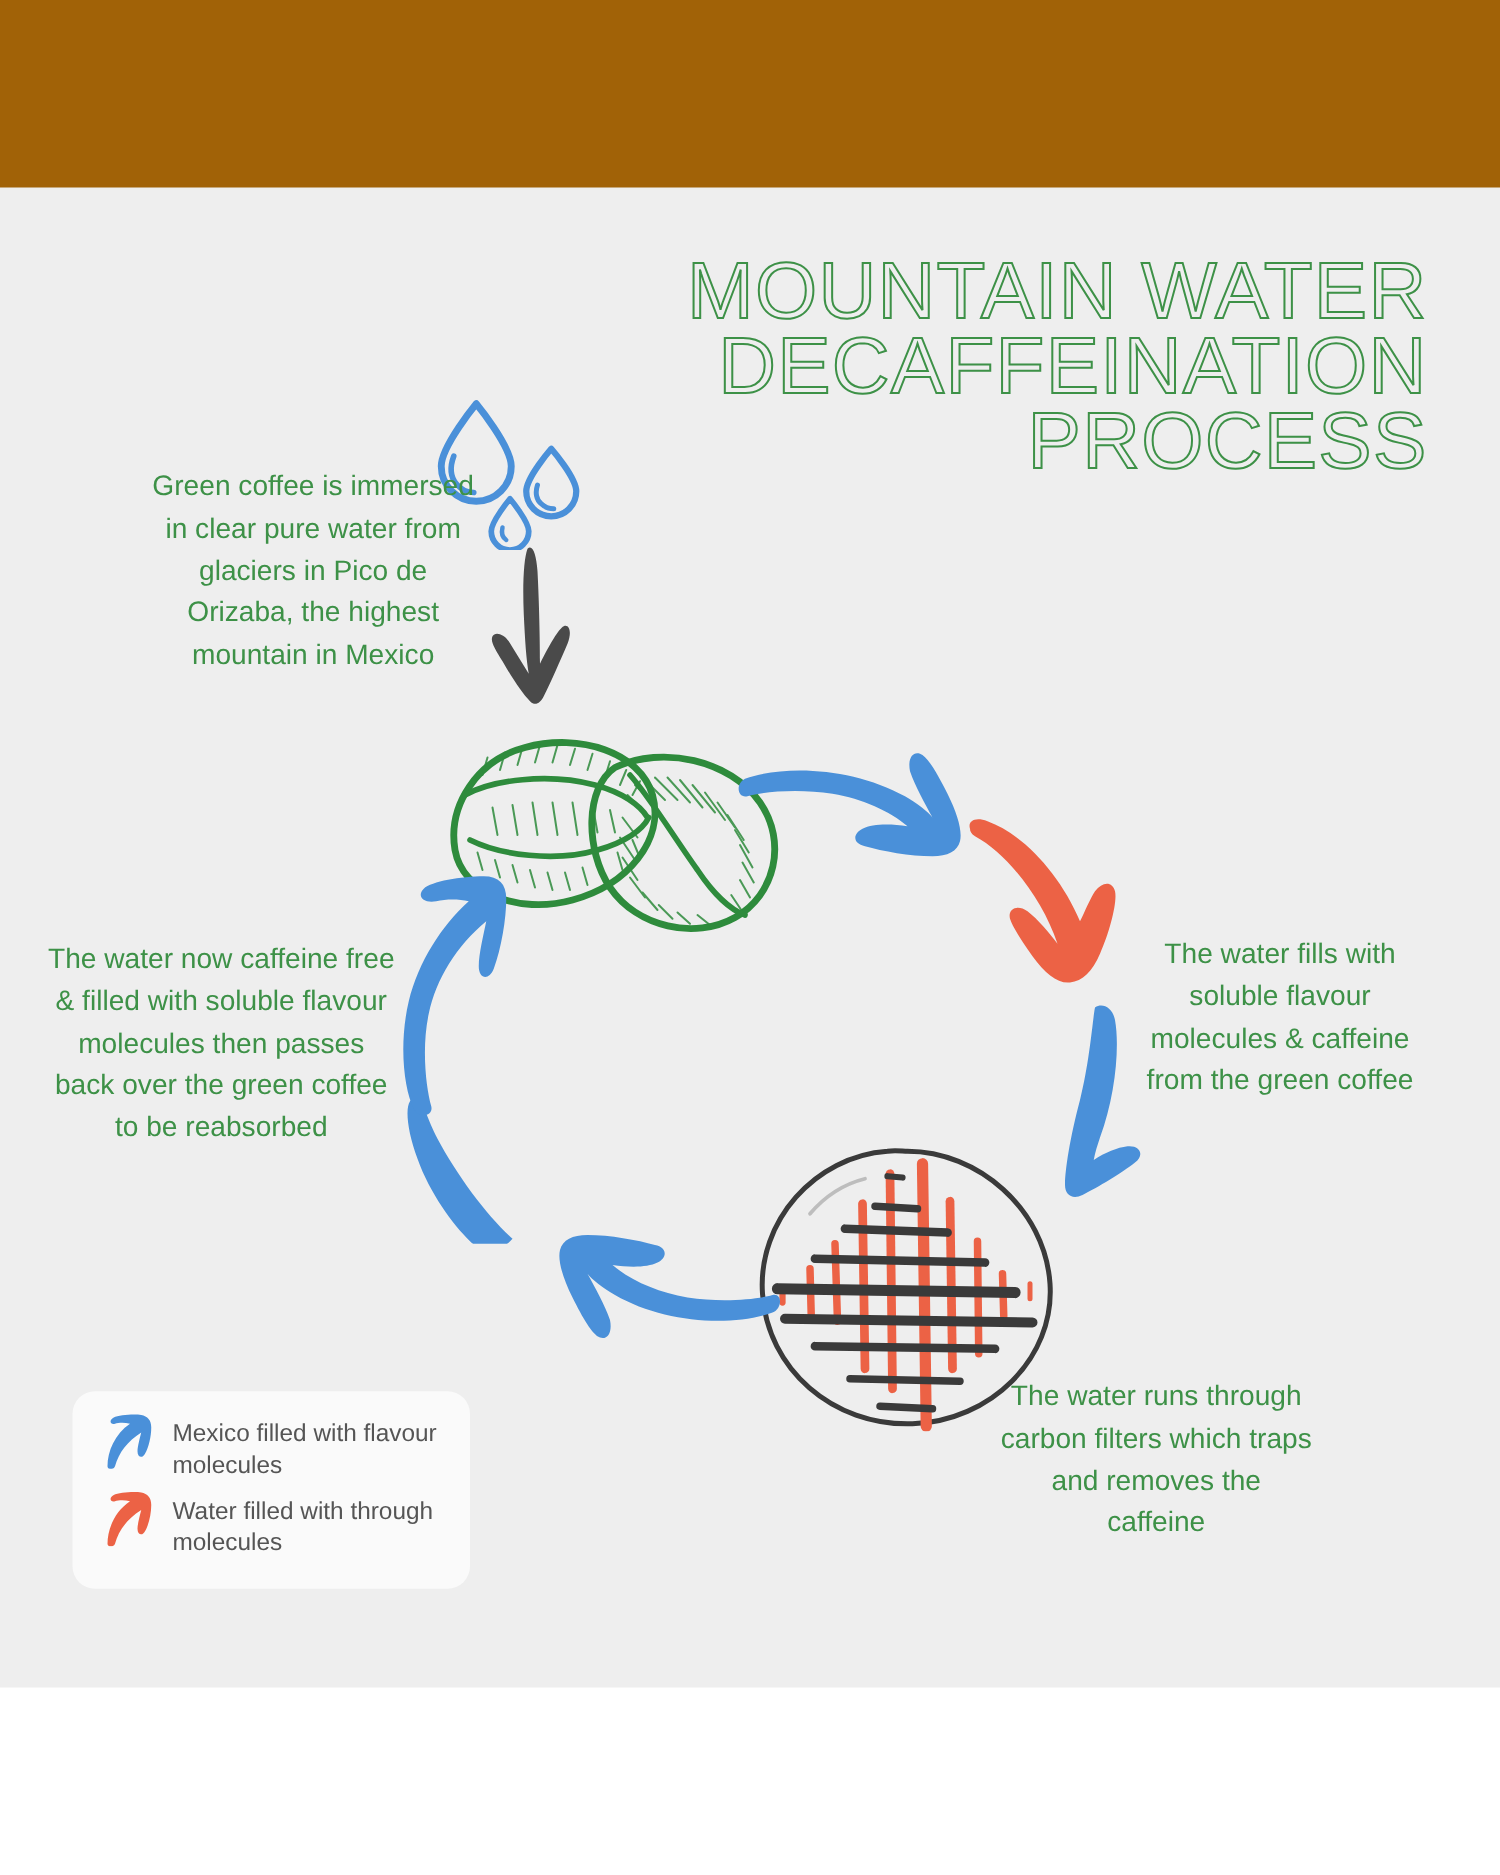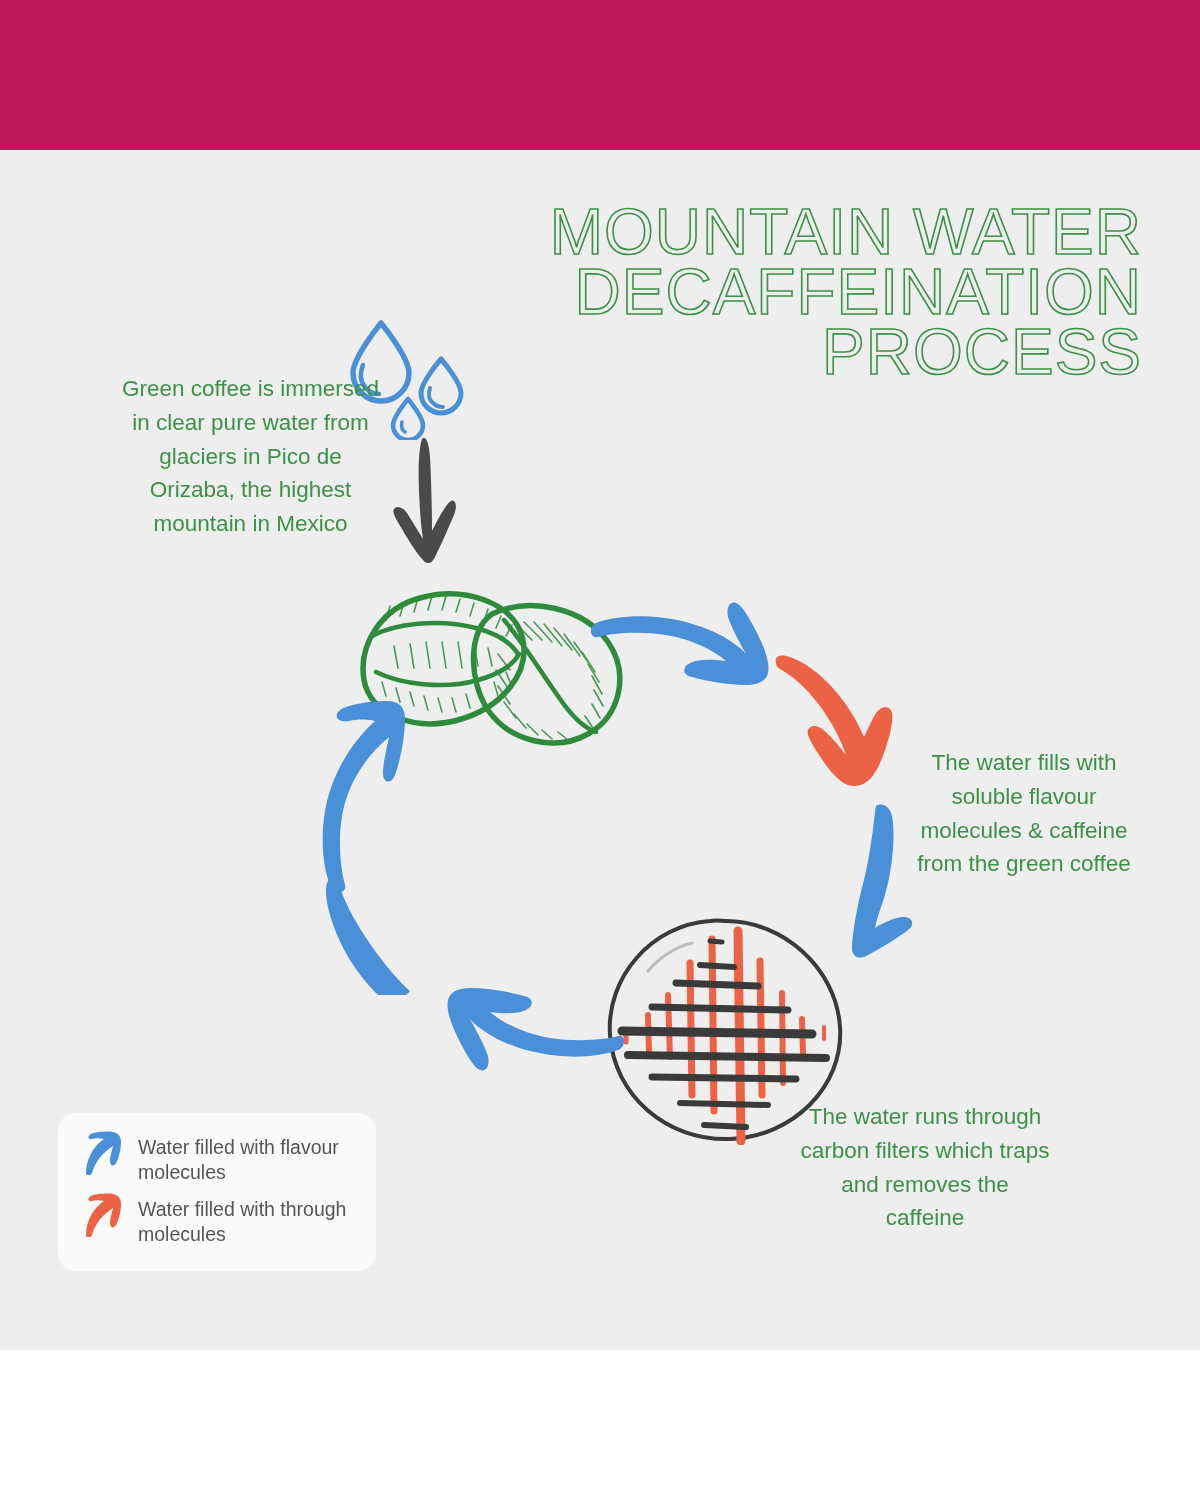--- a/index.html
+++ b/index.html
@@ -5,21 +5,21 @@
 <style>
   html,body{margin:0;padding:0;background:#ffffff;}
   body{
     width:1200px;height:1500px;
     font-family:"Liberation Sans", sans-serif;
     overflow:hidden;
   }
   #page{
     position:relative;
     width:1200px;height:1204px;
-    background:#be185d;
+    background:#a16207;
   }
   #canvas{
     position:absolute;left:0;top:150px;
     width:1200px;height:1200px;
     background:#eeeeee;
     overflow:hidden;
   }
 
   
   #title{
@@ -273,32 +273,33 @@
                C50 10 74 6 92 6 C104 6 110 12 110 24
                C110 40 106 64 100 80 C96 90 88 88 88 78
                C88 68 92 52 94 42
                C70 62 54 88 48 116 C42 144 46 176 50 190
                C52 198 40 200 36 192 Z" fill="#4a90d9"></path>
     </svg>
 
     <div class="txt" id="txt-step2">The water fills with soluble flavour molecules &amp; caffeine from the green coffee</div>
     <div class="txt" id="txt-step1">Green coffee is immersed in clear pure water from glaciers in Pico de Orizaba, the highest mountain in Mexico</div>
     <div class="txt" id="txt-step3">The water runs through carbon filters which traps and removes the caffeine</div>
+    <div class="txt" id="txt-step4">The water now caffeine free &amp; filled with soluble flavour molecules then passes back over the green coffee to be reabsorbed</div>
 
     <div id="legend">
       <div class="legend-row" id="legend-row-flavour">
         <svg class="legend-ico" viewBox="0 0 46 46">
           <path d="M6 44 C6 32 12 18 24 10
                    C20 9 15 9 12 10 C8 11 7 7 11 5
                    C15 3 27 2 33 3 C38 4 41 7 41 13
                    C41 20 39 29 36 34 C34 38 30 37 30 32
                    C30 28 32 21 33 17
                    C22 24 15 33 12 44 C11 47 6 47 6 44 Z" fill="#4a90d9"></path>
         </svg>
-        <div class="legend-label">Water filled with flavour molecules</div>
+        <div class="legend-label">Mexico filled with flavour molecules</div>
       </div>
       <div class="legend-row" id="legend-row-caffeine">
         <svg class="legend-ico" viewBox="0 0 46 46">
           <path d="M6 44 C6 32 12 18 24 10
                    C20 9 15 9 12 10 C8 11 7 7 11 5
                    C15 3 27 2 33 3 C38 4 41 7 41 13
                    C41 20 39 29 36 34 C34 38 30 37 30 32
                    C30 28 32 21 33 17
                    C22 24 15 33 12 44 C11 47 6 47 6 44 Z" fill="#ec6245"></path>
         </svg>

